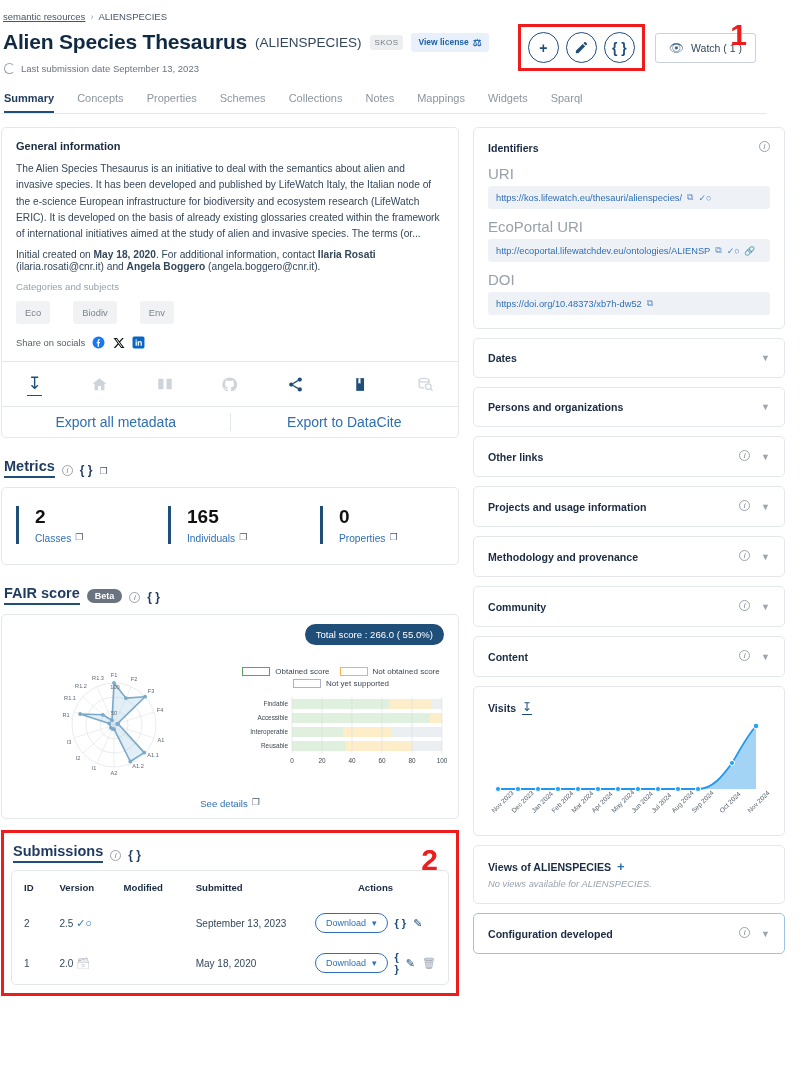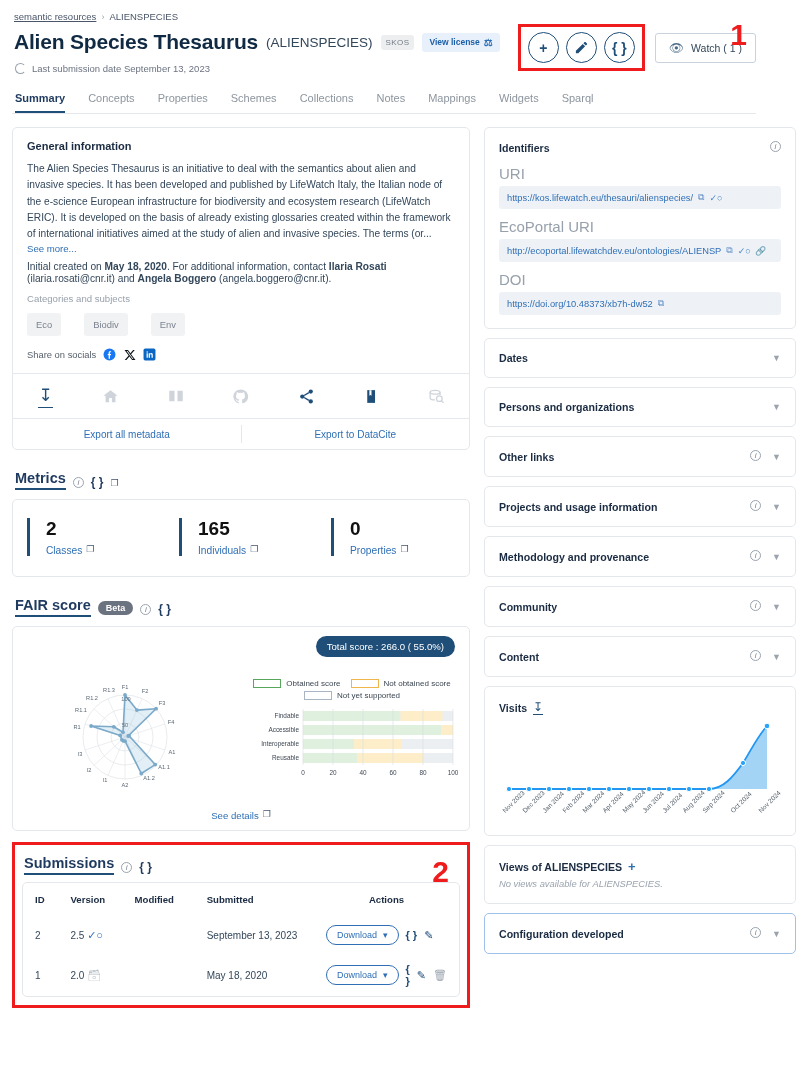--- a/index.html
+++ b/index.html
@@ -3,21 +3,21 @@
 <meta charset="utf-8">
 <style>
   * { box-sizing: border-box; margin: 0; padding: 0; }
   html, body {
     width: 810px; height: 1084px;
     background: #ffffff;
     font-family: "Liberation Sans", sans-serif;
     color: #2b2b2b;
     overflow: hidden;
   }
-  .page { position: relative; width: 768px; height: 1084px; padding: 0 12px; }
+  .page { position: relative; width: 768px; height: 1084px; padding: 0 1px; }
 
   
   .breadcrumb { font-size: 9.5px; color: #6b7280; padding: 11px 0 0 2px; display:flex; align-items:center; gap:5px;}
   .breadcrumb a { color: #4a5568; text-decoration: underline; }
   .crumb-sep { color:#9aa3ae; font-size:9px;}
   .crumb-cur { color:#4a5568;}
 
   
   .title-row { display: flex; align-items: center; gap: 8px; padding: 8px 0 0 2px; }
   .title-main { font-size: 21px; font-weight: bold; color: #102a43; letter-spacing: -.2px;}
@@ -62,21 +62,21 @@
   .chip { background:#f1f2f4; color:#7b838d; font-size:9.4px; padding:6px 9px; border-radius:3px;}
   .socials { display:flex; align-items:center; gap:7px; margin-top:12px; font-size:9.4px; color:#57606a;}
   .soc { width:13px; height:13px; display:inline-flex; align-items:center; justify-content:center;}
 
   .icon-strip { display:flex; border-top:1px solid #e4e8ec; }
   .icon-cell { flex:1; display:flex; align-items:center; justify-content:center; height:44px; }
   .ic { font-size:17px; color:#cfd4da;}
   .ic.on { color:#1f4e79;}
   .ic.dl { border-bottom:1.8px solid #1f4e79; padding-bottom:1px;}
   .export-strip { display:flex; border-top:1px solid #e4e8ec; height:31px;}
-  .export-cell { flex:1; display:flex; align-items:center; justify-content:center; font-size:10px; color:#2f6fb5;}
+  .export-cell { flex:1; display:flex; align-items:center; justify-content:center; font-size:14px; color:#2f6fb5;}
   .vdiv { width:1px; background:#e4e8ec; margin:6px 0;}
 
   
   .sec-head { display:flex; align-items:flex-end; gap:7px; margin:20px 0 9px 3px;}
   .sec-title { font-size:14.5px; font-weight:bold; color:#1f3a5f; border-bottom:2.5px solid #1f4e79; padding-bottom:2px;}
   .i-ico { width:11px; height:11px; border:1px solid #9aa3ae; border-radius:50%; color:#7b838d; font-size:8px;
            display:inline-flex; align-items:center; justify-content:center; font-style:italic; margin-bottom:2px;}
   .br-ico { font-size:12px; color:#1f3a5f; font-weight:bold; margin-bottom:1px;}
   .copy-ico { font-size:9px; color:#44546a; margin-bottom:2px;}
   .beta { background:#6b7280; color:#fff; font-size:9px; font-weight:bold; padding:2px 8px; border-radius:9px; margin-bottom:2px;}
@@ -194,21 +194,20 @@
   </div>
 
   <div class="cols">
 
     <div class="col-left">
 
       <div class="card">
         <div class="card-pad">
           <div class="h-card">General information</div>
           <div class="body-txt">The Alien Species Thesaurus is an initiative to deal with the semantics about alien and invasive species. It has been developed and published by LifeWatch Italy, the Italian node of the e-science European infrastructure for biodiversity and ecosystem research (LifeWatch ERIC). It is developed on the basis of already existing glossaries created within the framework of international initiatives aimed at the study of alien and invasive species. The terms (or...</div>
-          <a class="see-more">See more...</a>
           <div class="created">
             <span>Initial created on </span><b>May 18, 2020</b><span>. For additional information, contact </span><b>Ilaria Rosati</b><span> (ilaria.rosati@cnr.it) and </span><b>Angela Boggero</b><span> (angela.boggero@cnr.it).</span>
           </div>
           <div class="cats-label">Categories and subjects</div>
           <div class="chips">
             <span class="chip">Eco</span>
             <span class="chip">Biodiv</span>
             <span class="chip">Env</span>
           </div>
           <div class="socials">

